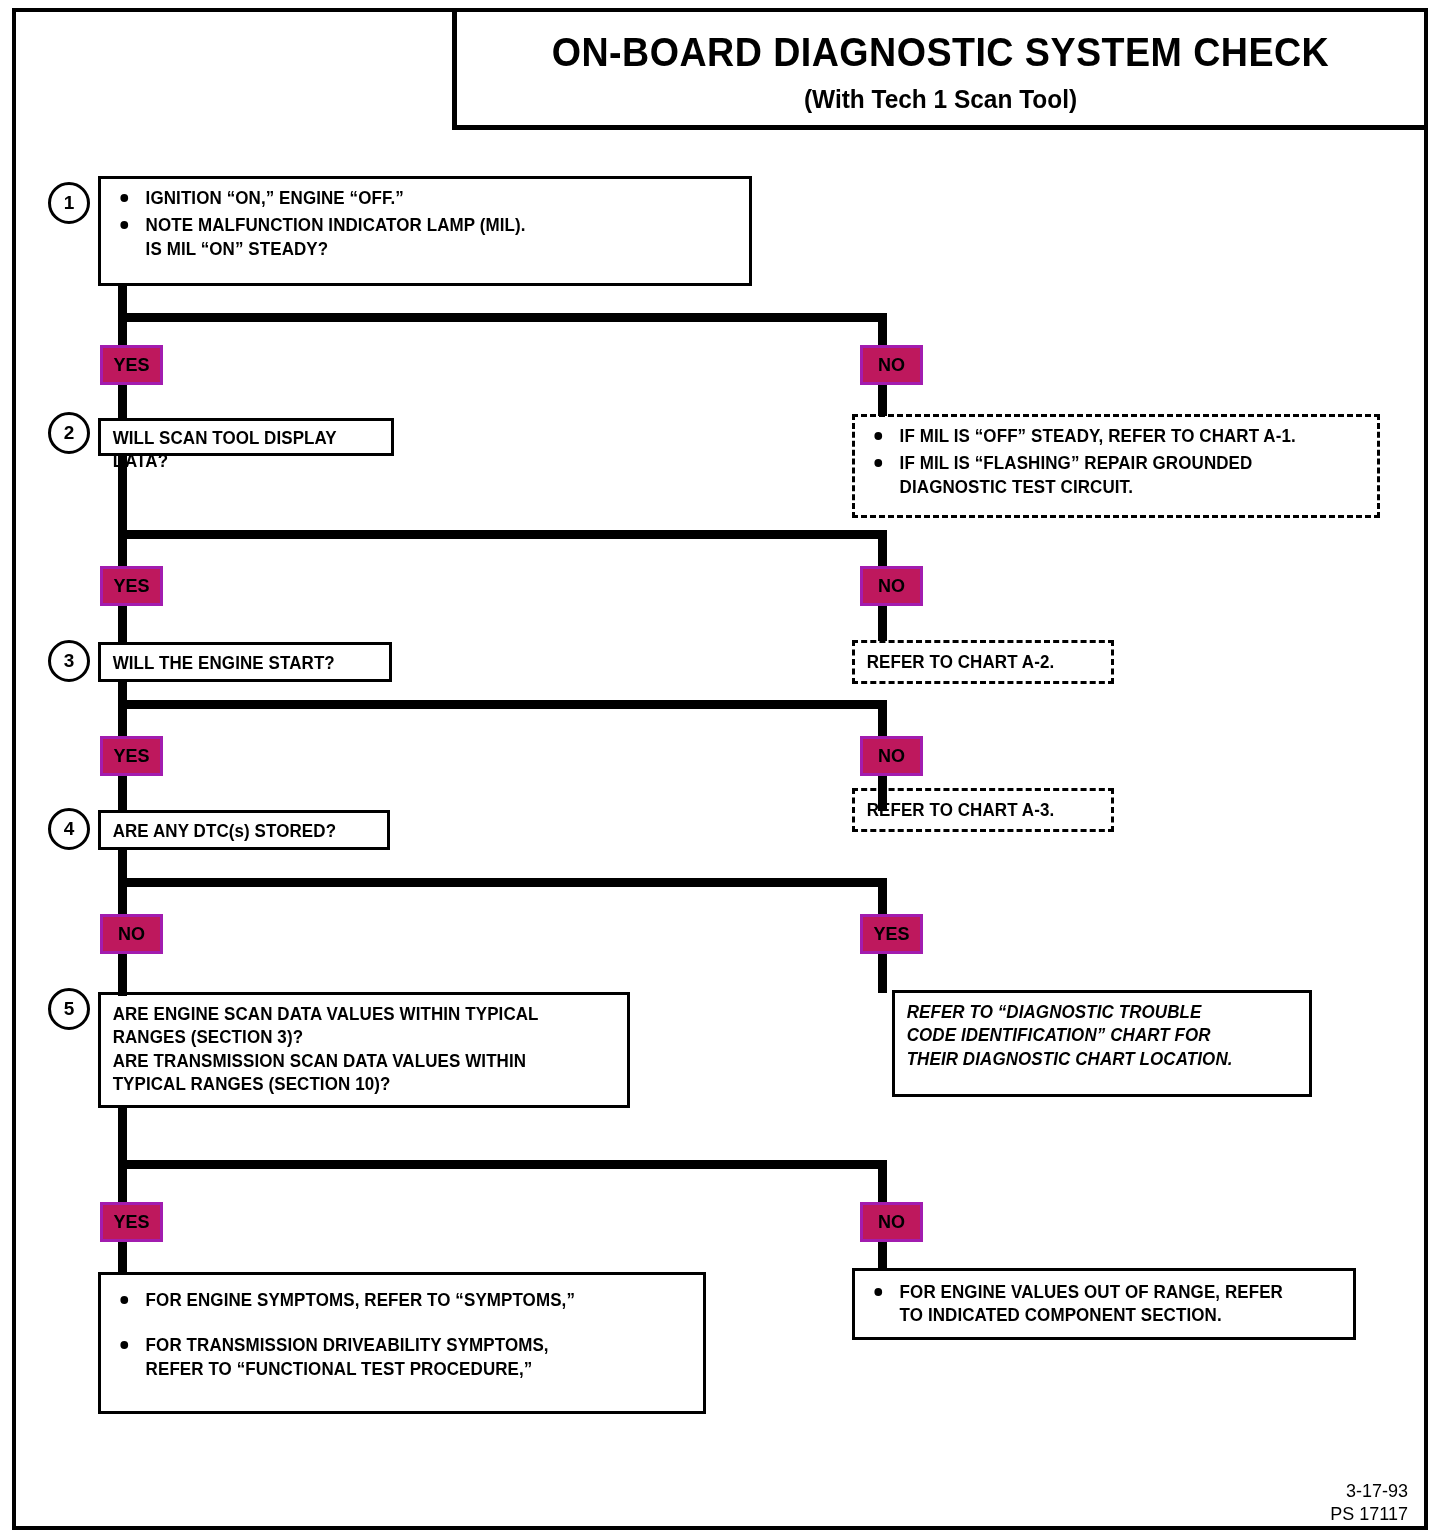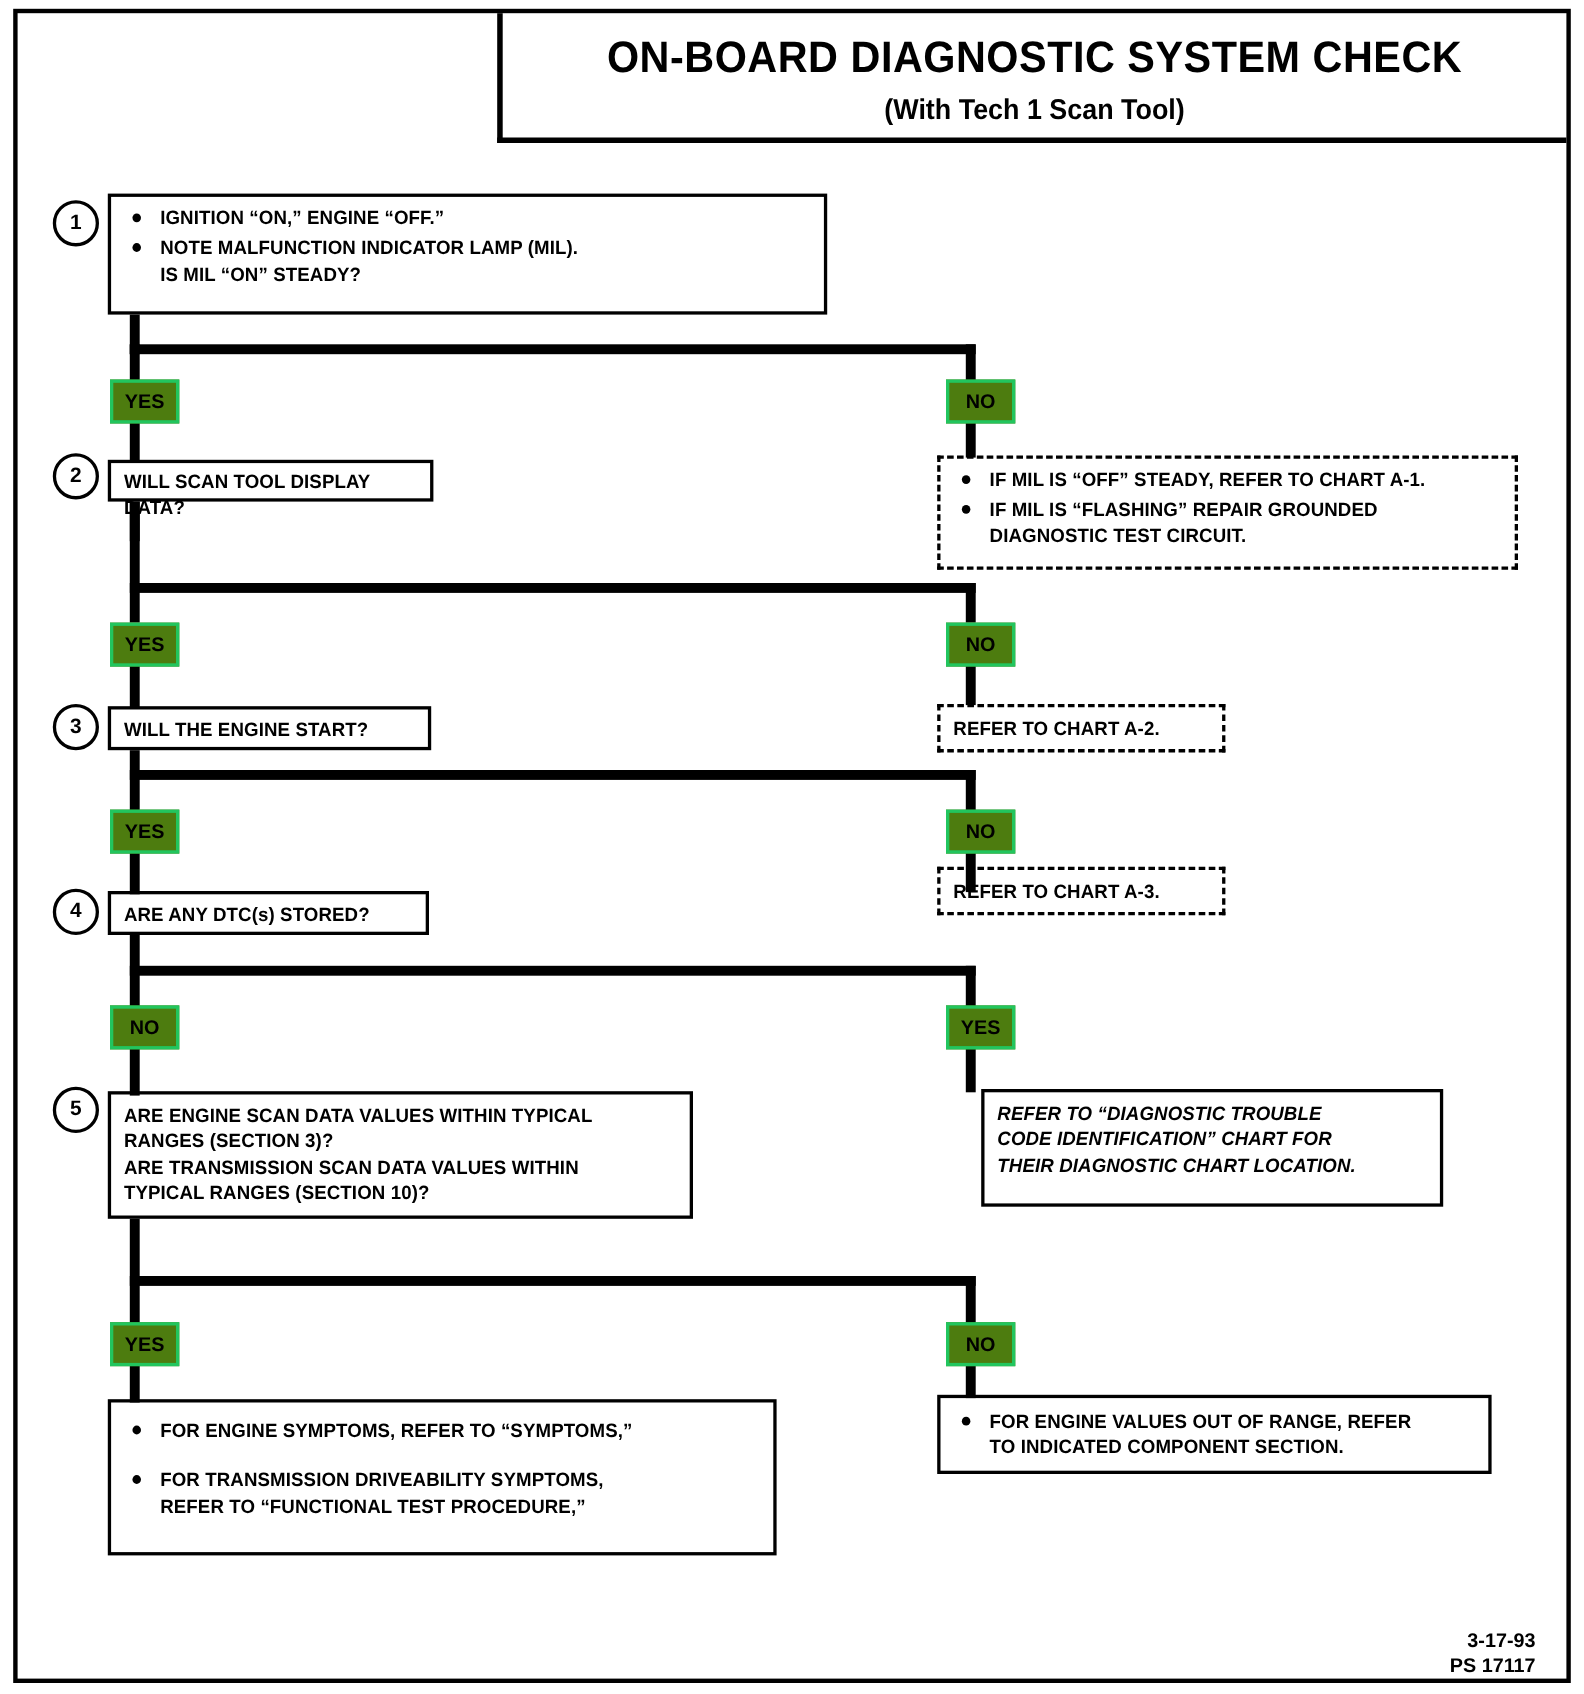--- a/index.html
+++ b/index.html
@@ -116,23 +116,23 @@
     display:flex;
     align-items:center;
     justify-content:center;
     z-index:5;
   }
 
   
   .ynbox{
     position:absolute;
     width:63px; height:40px;
-    border:3px solid #22c55e;
-    box-sizing:border-box;
-    background:#4d7c0f;
+    border:3px solid #a21caf;
+    box-sizing:border-box;
+    background:#be185d;
     color:#000;
     font-size:18px;
     font-weight:bold;
     display:flex;
     align-items:center;
     justify-content:center;
     z-index:4;
   }
 
   
@@ -145,24 +145,24 @@
   .hline{
     position:absolute;
     height:9px;
     background:#000;
     z-index:1;
   }
 
   
   .footer{
     position:absolute;
-    right:44px;
+    right:32px;
     text-align:right;
     font-size:18px;
-    font-weight:bold;
+    font-weight:normal;
     color:#000;
     line-height:1.25;
   }
 </style>
 </head>
 <body>
 
 <div id="page">
 
   <div class="frame"></div>

